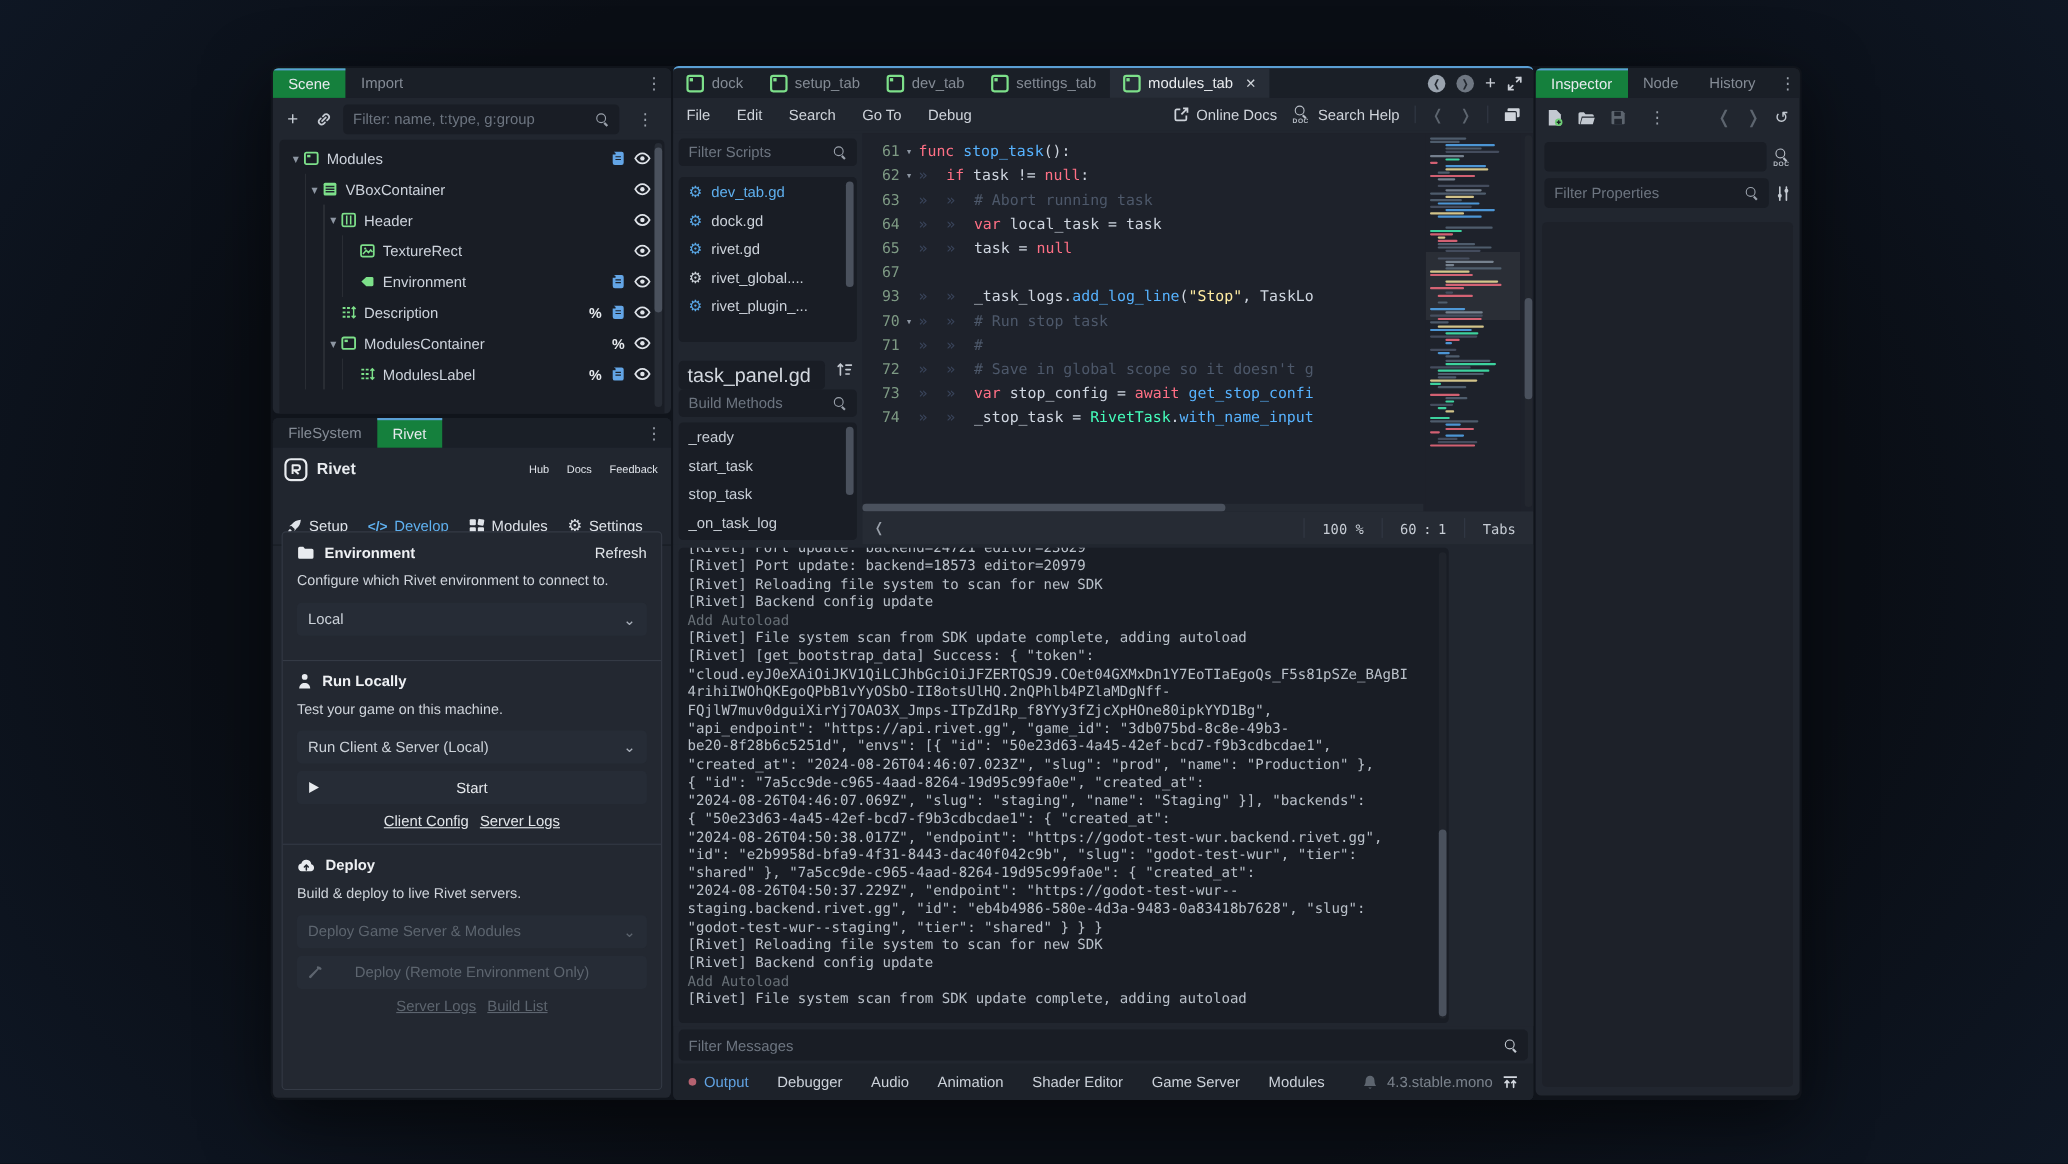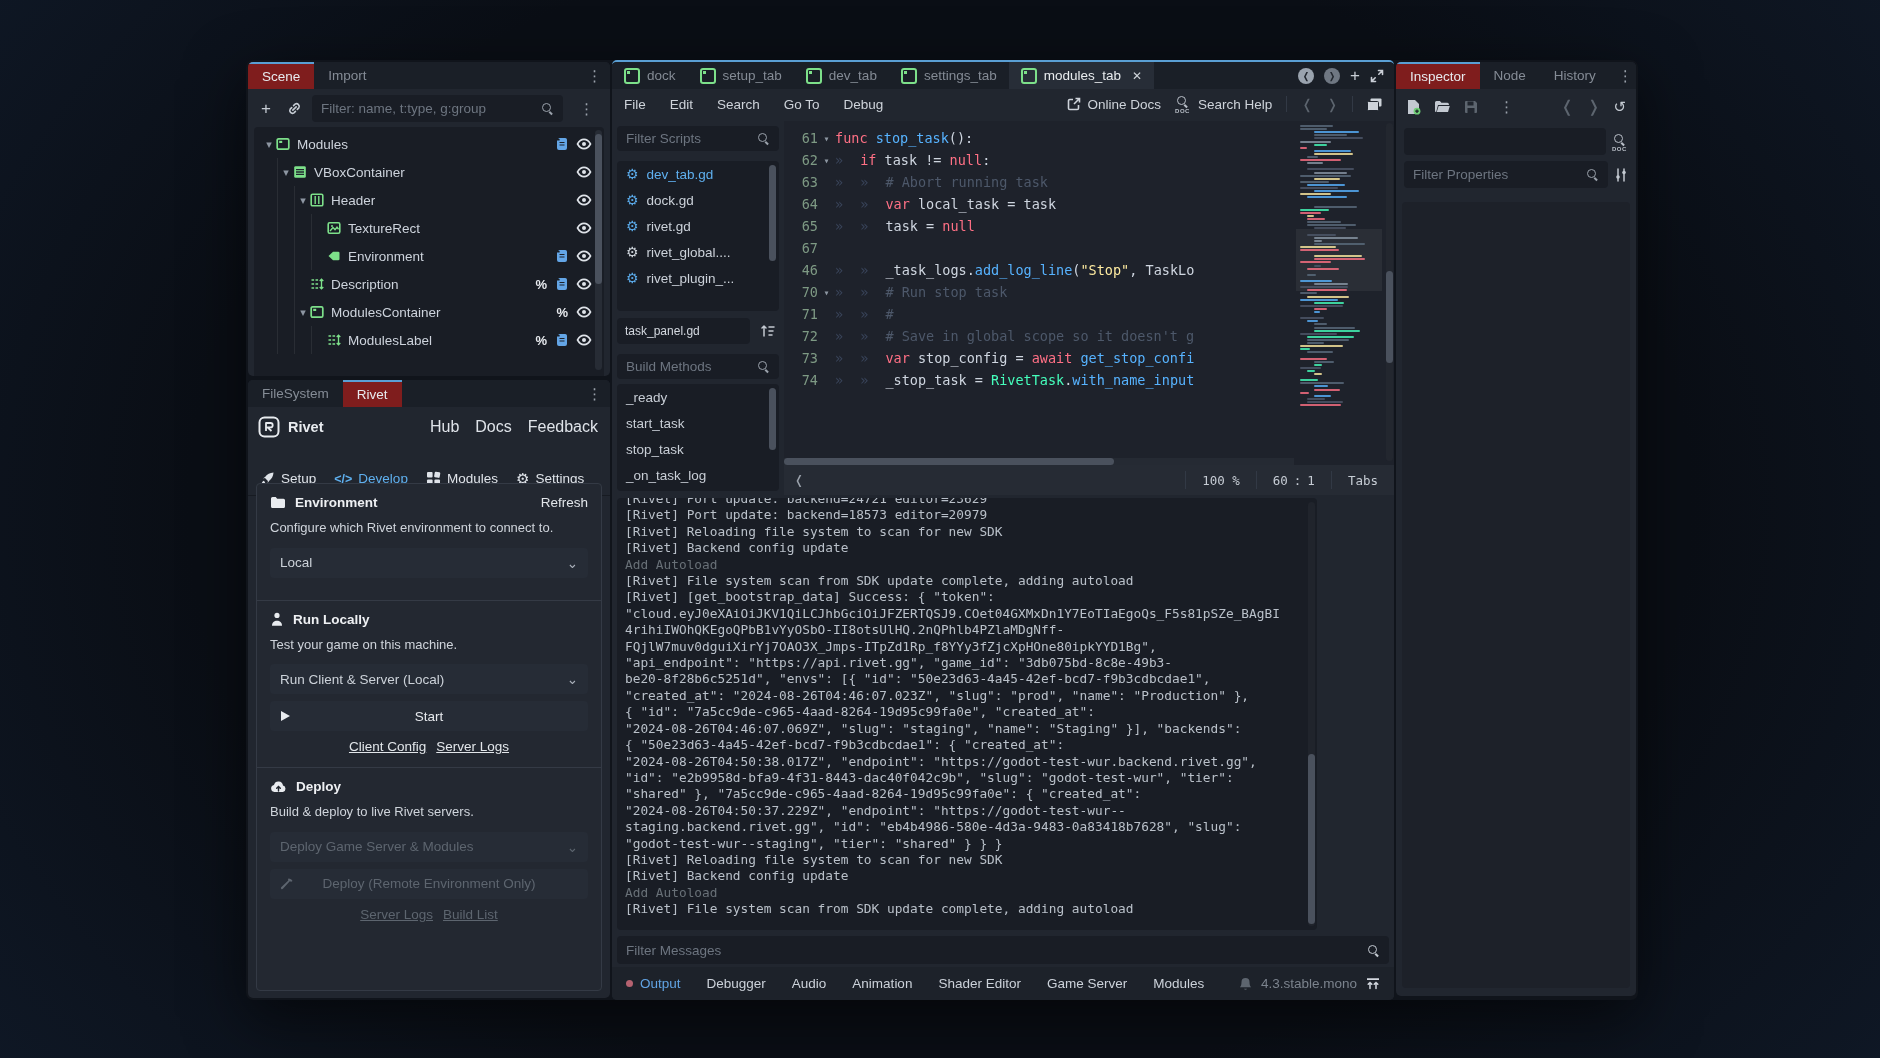--- a/index.html
+++ b/index.html
@@ -6,21 +6,21 @@
   .stage{position:relative;width:1880px;height:1058px;overflow:hidden;
     font-family:"Liberation Sans",sans-serif;
     background:radial-gradient(95% 130% at 50% 48%, #0a0e15 42%, #0f1826 68%, #1c3450 88%, #2b4d70 100%);}
   .win{position:absolute;left:246px;top:60px;width:1392px;height:940px;background:#10141b;border-radius:7px;
     box-shadow:0 18px 60px rgba(0,0,0,.55);}
   .abs{position:absolute;}
   .panel{background:#21262f;border-radius:5px;overflow:hidden;}
   
   .tabstrip{display:flex;align-items:stretch;background:#1a1f27;height:27px;font-size:13.5px;color:#858c96;}
   .tabstrip .tab{display:flex;align-items:center;gap:7px;padding:0 14px;cursor:default;position:relative;}
-  .tabstrip .tab.active{background:#7f1d1d;color:#e7eaee;border-top:2px solid #5a9fd4;padding-top:0;}
+  .tabstrip .tab.active{background:#15803d;color:#e7eaee;border-top:2px solid #5a9fd4;padding-top:0;}
   .dots{color:#9aa1ab;font-size:15px;letter-spacing:0;padding:0 8px;display:flex;align-items:center;}
   .inset{background:#191d25;border-radius:4px;}
   .input{display:flex;align-items:center;gap:6px;background:#191d25;border-radius:4px;color:#6d7580;font-size:13.5px;padding:0 9px;}
   .input .ph{flex:1;white-space:nowrap;overflow:hidden;}
   .mag{position:relative;width:13px;height:13px;display:inline-block;flex:none;}
   .mag::before{content:"";position:absolute;left:1px;top:1px;width:7px;height:7px;border:1.6px solid currentColor;border-radius:50%;}
   .mag::after{content:"";position:absolute;left:9px;top:9px;width:4px;height:1.8px;background:currentColor;transform:rotate(45deg);transform-origin:0 0;}
   .chev{display:inline-block;color:#aab1bb;}
   .vscroll{position:absolute;width:7px;border-radius:4px;background:#272c35;}
   .vscroll .thumb{position:absolute;left:0;width:7px;border-radius:4px;background:#4a515d;}
@@ -31,21 +31,21 @@
   .tool-ic{color:#c6ccd4;width:20px;height:20px;display:flex;align-items:center;justify-content:center;font-size:17px;}
   .tree{position:relative;margin:0 6px;background:#191d25;border-radius:4px;}
   .trow{display:flex;align-items:center;height:28px;font-size:13.5px;color:#cdd3dc;padding-left:8px;}
   .trow .fold{width:14px;color:#8d96a2;font-size:11px;text-align:center;flex:none;}
   .trow .nlabel{margin-left:7px;flex:1;white-space:nowrap;overflow:hidden;}
   .trow .badges{display:flex;align-items:center;gap:8px;padding-right:12px;color:#dfe3e9;}
   .pct{font-size:13px;font-weight:bold;color:#e8ebef;}
   
   .rivet-head{display:flex;align-items:center;padding:9px 12px 6px 10px;color:#e8ebef;}
   .rivet-head .brand{font-weight:bold;font-size:14.5px;margin-left:8px;flex:1;}
-  .rivet-head .rlink{color:#dfe3e9;font-size:16px;margin-left:16px;}
+  .rivet-head .rlink{color:#dfe3e9;font-size:10px;margin-left:16px;}
   .rivet-nav{display:flex;align-items:center;gap:18px;padding:7px 12px 9px 12px;border-bottom:1px solid #171b22;margin-top:20px;}
   .rivet-nav .nitem{display:flex;align-items:center;gap:6px;color:#dfe3e9;font-size:13.5px;}
   .rivet-nav .nitem.active{color:#5fb0ef;}
   .rbox{position:absolute;left:8px;right:8px;border:1px solid #343a45;border-radius:4px;background:#232831;}
   .rsec{padding:11px 13px 13px 13px;}
   .rsec + .rsec{border-top:1px solid #343a45;}
   .rsec .shead{display:flex;align-items:center;gap:9px;color:#eef0f3;font-weight:bold;font-size:13.5px;}
   .rsec .shead .saction{margin-left:auto;font-weight:normal;color:#e2e6ea;}
   .rsec .sdesc{color:#cfd4db;font-size:13px;margin-top:9px;line-height:1.35;}
   .rsel{display:flex;align-items:center;margin-top:11px;height:30px;background:#262c36;border-radius:4px;color:#ccd2d9;
@@ -571,21 +571,21 @@
               </div>
               <div class="sitem">
                 <span class="gear">⚙</span>
                 <span>rivet_plugin_...</span>
               </div>
             </div>
           <div class="vscroll" style="right:8px;top:44px;height:142px;background:transparent;">
               <div class="thumb" style="top:0;height:96px;"></div>
             </div>
           <div style="position:absolute;left:5px;right:5px;top:197px;display:flex;gap:5px;align-items:center;">
-            <div class="inset" style="flex:1;height:26px;display:flex;align-items:center;padding-left:8px;font-size:12px;color:#d4d9e0;">
+            <div class="inset" style="flex:1;height:26px;display:flex;align-items:center;padding-left:8px;font-size:18px;color:#d4d9e0;margin-top:10px;">
               <span>task_panel.gd</span>
             </div>
             <div class="icbtn" style="width:24px;height:24px;">
               <svg width="15" height="14" viewBox="0 0 15 14" stroke="#c3c9d1" stroke-width="1.5" fill="none" stroke-linecap="round">
                   <path d="M4 2v10M2 4l2-2 2 2M9 3h5M9 7h4M9 11h3"></path>
                 </svg>
             </div>
           </div>
           <div class="input" style="margin:5px;height:25px;position:absolute;left:0;right:0;top:228px;">
             <span class="ph">Build Methods</span>
@@ -611,21 +611,21 @@
         </div>
 
         <div class="coderegion">
           <div id="code-lines" style="position:absolute;left:0;top:6px;right:127px;overflow:hidden;">
               <div class="codeline"><span class="gutter-num">61</span><span class="fold">▾</span><span class="ctext"><span class="cl-k">func </span><span class="cl-f">stop_task</span><span class="cl-p">():</span></span></div>
               <div class="codeline"><span class="gutter-num">62</span><span class="fold">▾</span><span class="ctext"><span class="ind">»</span><span class="cl-k">if </span><span class="cl-p">task != </span><span class="cl-k">null</span><span class="cl-p">:</span></span></div>
               <div class="codeline"><span class="gutter-num">63</span><span class="fold"></span><span class="ctext"><span class="ind">»</span><span class="ind">»</span><span class="cl-c"># Abort running task</span></span></div>
               <div class="codeline"><span class="gutter-num">64</span><span class="fold"></span><span class="ctext"><span class="ind">»</span><span class="ind">»</span><span class="cl-k">var </span><span class="cl-p">local_task = task</span></span></div>
               <div class="codeline"><span class="gutter-num">65</span><span class="fold"></span><span class="ctext"><span class="ind">»</span><span class="ind">»</span><span class="cl-p">task = </span><span class="cl-k">null</span></span></div>
               <div class="codeline"><span class="gutter-num">67</span><span class="fold"></span><span class="ctext"></span></div>
-              <div class="codeline"><span class="gutter-num">46</span><span class="fold"></span><span class="ctext"><span class="ind">»</span><span class="ind">»</span><span class="cl-p">_task_logs.</span><span class="cl-f">add_log_line</span><span class="cl-p">(</span><span class="cl-s">"Stop"</span><span class="cl-p">, TaskLo</span></span></div>
+              <div class="codeline"><span class="gutter-num">93</span><span class="fold"></span><span class="ctext"><span class="ind">»</span><span class="ind">»</span><span class="cl-p">_task_logs.</span><span class="cl-f">add_log_line</span><span class="cl-p">(</span><span class="cl-s">"Stop"</span><span class="cl-p">, TaskLo</span></span></div>
               <div class="codeline"><span class="gutter-num">70</span><span class="fold">▾</span><span class="ctext"><span class="ind">»</span><span class="ind">»</span><span class="cl-c"># Run stop task</span></span></div>
               <div class="codeline"><span class="gutter-num">71</span><span class="fold"></span><span class="ctext"><span class="ind">»</span><span class="ind">»</span><span class="cl-c">#</span></span></div>
               <div class="codeline"><span class="gutter-num">72</span><span class="fold"></span><span class="ctext"><span class="ind">»</span><span class="ind">»</span><span class="cl-c"># Save in global scope so it doesn't g</span></span></div>
               <div class="codeline"><span class="gutter-num">73</span><span class="fold"></span><span class="ctext"><span class="ind">»</span><span class="ind">»</span><span class="cl-k">var </span><span class="cl-p">stop_config = </span><span class="cl-k">await </span><span class="cl-f">get_stop_confi</span></span></div>
               <div class="codeline"><span class="gutter-num">74</span><span class="fold"></span><span class="ctext"><span class="ind">»</span><span class="ind">»</span><span class="cl-p">_stop_task = </span><span class="cl-t">RivetTask</span><span class="cl-p">.</span><span class="cl-f">with_name_input</span></span></div>
             </div>
           <div class="minimap" id="minimap">
               <div class="mm-view" style="top:108px;height:62px;"></div>
               <div class="mm-bar" style="left: 4px; top: 4px; width: 32.5549px; background: rgb(90, 107, 125); opacity: 0.8;"></div>
               <div class="mm-bar" style="left: 4px; top: 7.1px; width: 26.5749px; background: rgb(90, 107, 125); opacity: 0.8;"></div>

